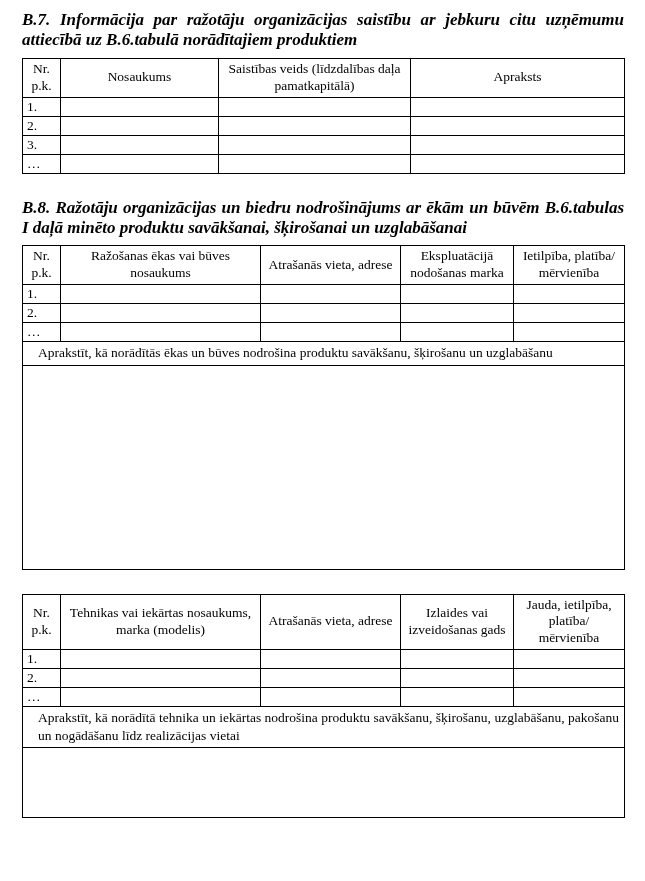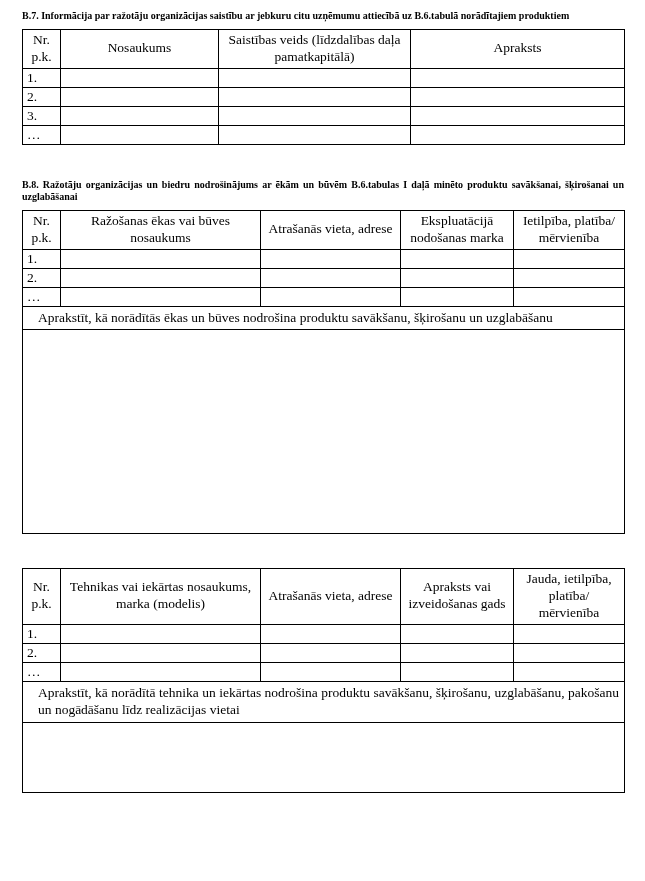--- a/index.html
+++ b/index.html
@@ -9,26 +9,27 @@
     height: 881px;
     background: #ffffff;
     color: #000000;
     font-family: "Liberation Serif", "DejaVu Serif", serif;
     overflow: hidden;
   }
   .page { padding: 10px 21px 0 22px; }
 
   .heading {
     font-weight: 700;
-    font-size: 10px;
+    font-style: italic;
+    font-size: 17px;
     line-height: 1.2;
     text-align: justify;
     margin: 0 0 7px 0;
   }
-  .section { margin-top: 34px; }
+  .section { margin-top: 24px; }
 
   table.tbl {
     border-collapse: collapse;
     width: 602px;
     table-layout: fixed;
     font-size: 13.5px;
   }
   .tbl th, .tbl td {
     border: 1px solid #000;
     padding: 1px 4px;
@@ -156,21 +157,21 @@
           <col style="width:200px">
           <col style="width:140px">
           <col style="width:113px">
           <col style="width:111px">
       </colgroup>
       <tbody>
           <tr>
         <th>Nr. p.k.</th>
         <th>Tehnikas vai iekārtas nosaukums, marka (modelis)</th>
         <th>Atrašanās vieta, adrese</th>
-        <th>Apraksts vai izveidošanas gads</th>
+        <th>Izlaides vai izveidošanas gads</th>
         <th>Jauda, ietilpība, platība/ mērvienība</th>
       </tr>
       <tr>
         <td class="rownum">1.</td>
         <td></td>
         <td></td>
         <td></td>
         <td></td>
       </tr>
       <tr>

